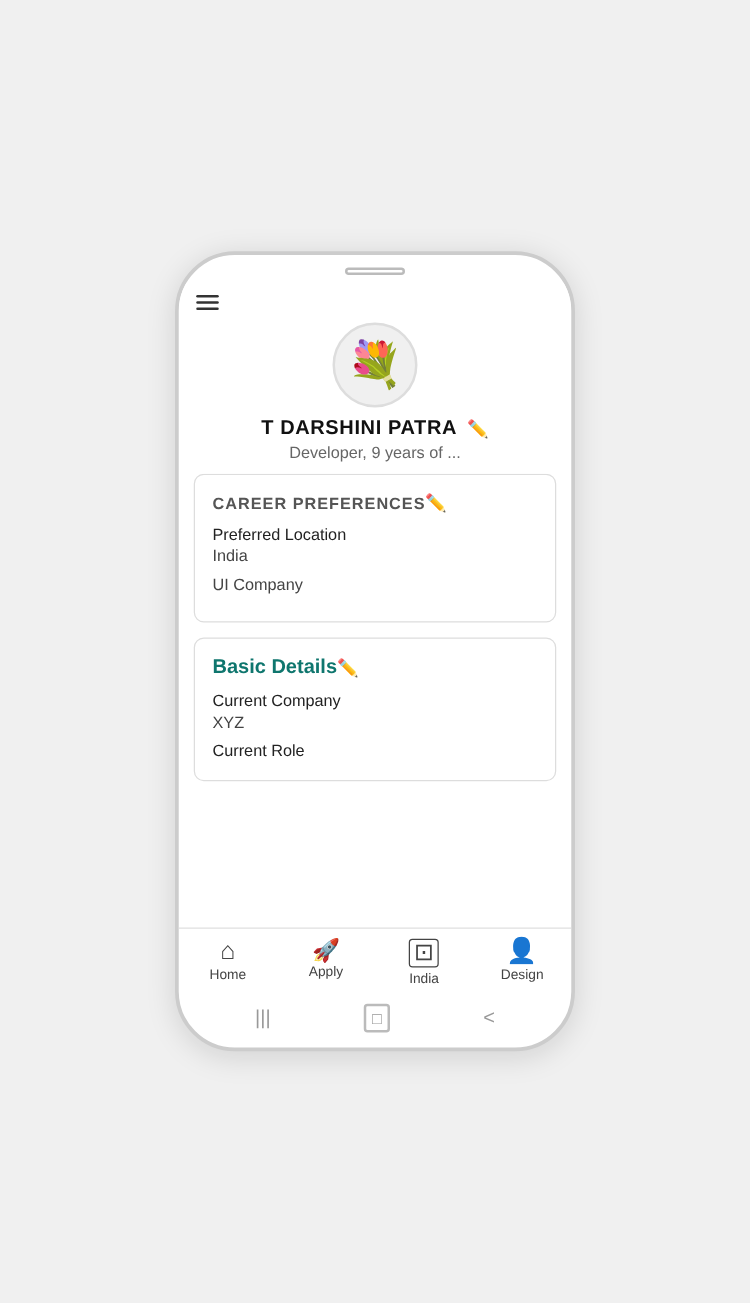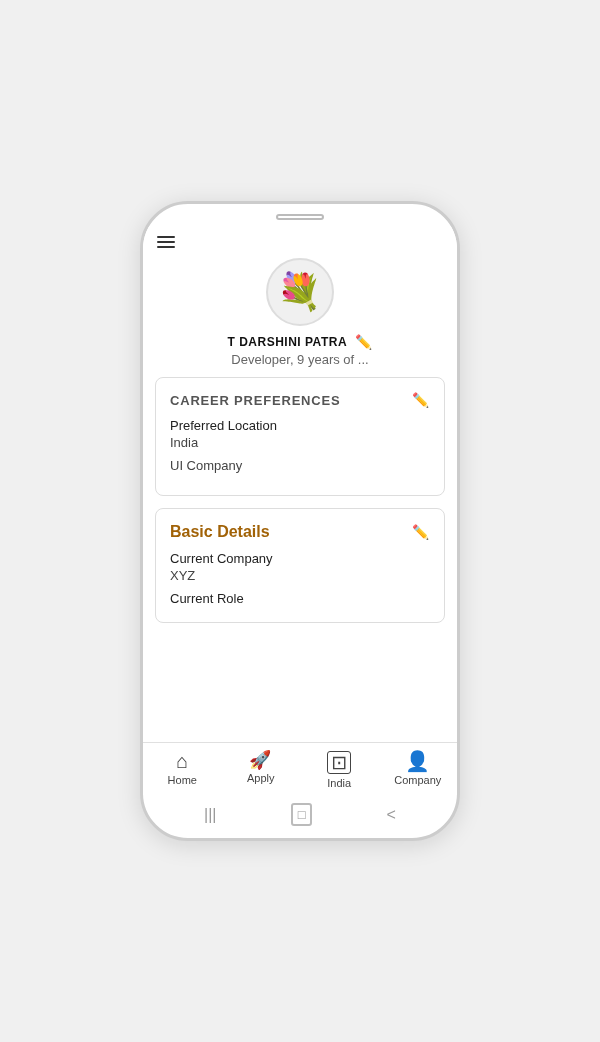--- a/index.html
+++ b/index.html
@@ -85,21 +85,21 @@
       margin-bottom: 8px;
       font-size: 36px;
       overflow: hidden;
     }
     .profile-name-row {
       display: flex;
       align-items: center;
       gap: 8px;
     }
     .profile-name {
-      font-size: 12px;
+      font-size: 16px;
       font-weight: 700;
       color: #111;
       letter-spacing: 0.5px;
     }
     .profile-sub {
       font-size: 13px;
       color: #666;
       margin-top: 2px;
     }
     .edit-icon {
@@ -116,34 +116,34 @@
     .card {
       border: 1.5px solid #ddd;
       border-radius: 8px;
       padding: 14px 14px 14px 14px;
       margin-bottom: 12px;
       background: #fff;
     }
     .card-header-row {
       display: flex;
       align-items: center;
-      justify-content: space-between;
+      justify-content: flex-start;
       margin-bottom: 10px;
     }
     .card-title {
       font-size: 13px;
       font-weight: 600;
       color: #555;
       letter-spacing: 0.8px;
       text-transform: uppercase;
     }
     .card-title-bold {
       font-size: 16px;
       font-weight: 800;
-      color: #a16207;
+      color: #0f766e;
     }
     .section-label {
       font-size: 13px;
       font-weight: 400;
       color: #222;
       margin-top: 6px;
       margin-bottom: 2px;
     }
     .section-value {
       font-size: 13px;
@@ -258,21 +258,21 @@
       <div class="nav-item">
         <span class="nav-icon" style="font-size:18px;">🚀</span>
         <span class="nav-label">Apply</span>
       </div>
       <div class="nav-item">
         <span class="nav-icon" style="font-size:19px; border: 1.5px solid #444; border-radius:3px; padding:1px 3px; line-height:1; display:inline-block;">⊡</span>
         <span class="nav-label">India</span>
       </div>
       <div class="nav-item">
         <span class="nav-icon">👤</span>
-        <span class="nav-label">Company</span>
+        <span class="nav-label">Design</span>
       </div>
     </div>
   </div>
 
   <div class="phone-bottom-bar">
     <span class="bottom-ctrl">|||</span>
     <span class="bottom-ctrl" style="border:2px solid #bbb; border-radius:3px; padding:2px 5px; font-size:13px;">□</span>
     <span class="bottom-ctrl">&lt;</span>
   </div>
 </div>

